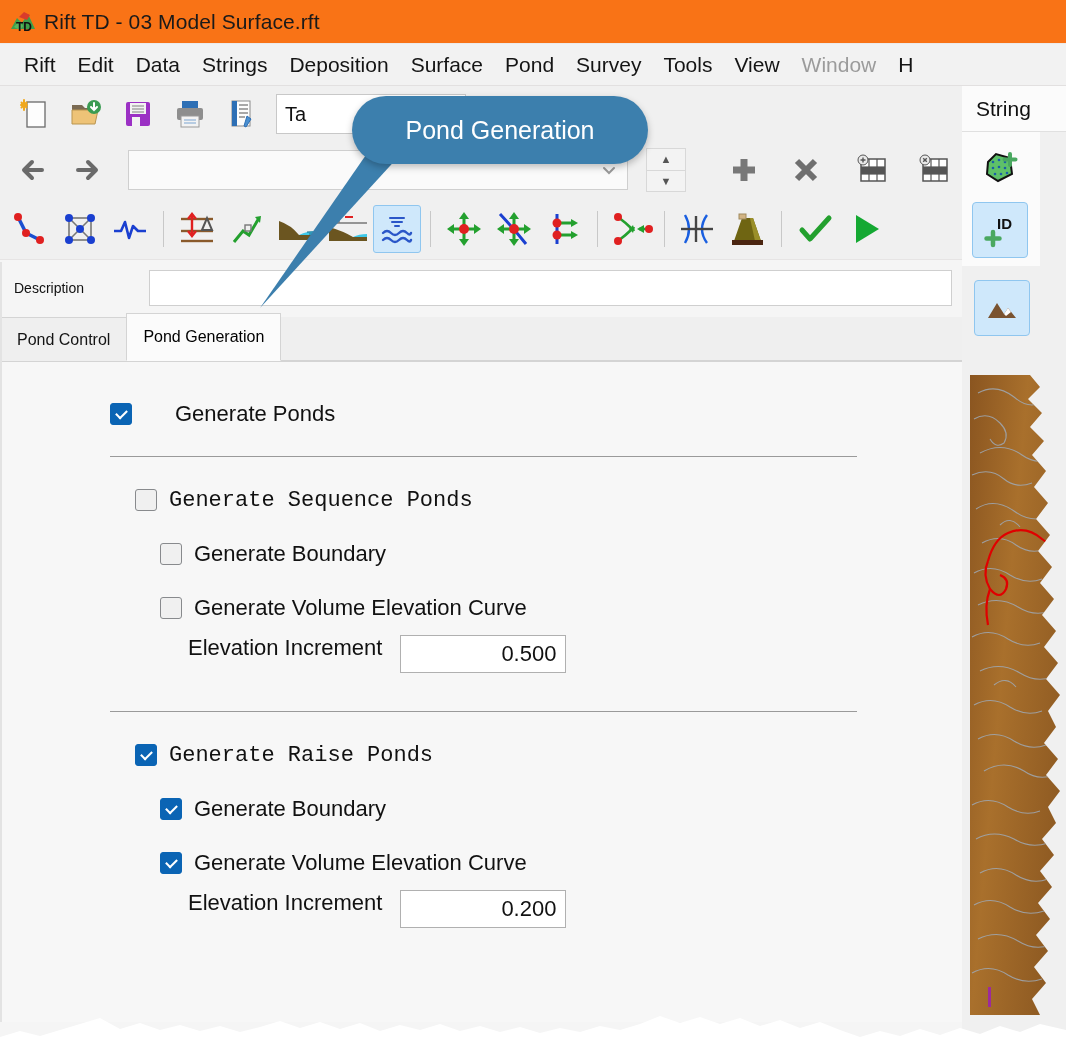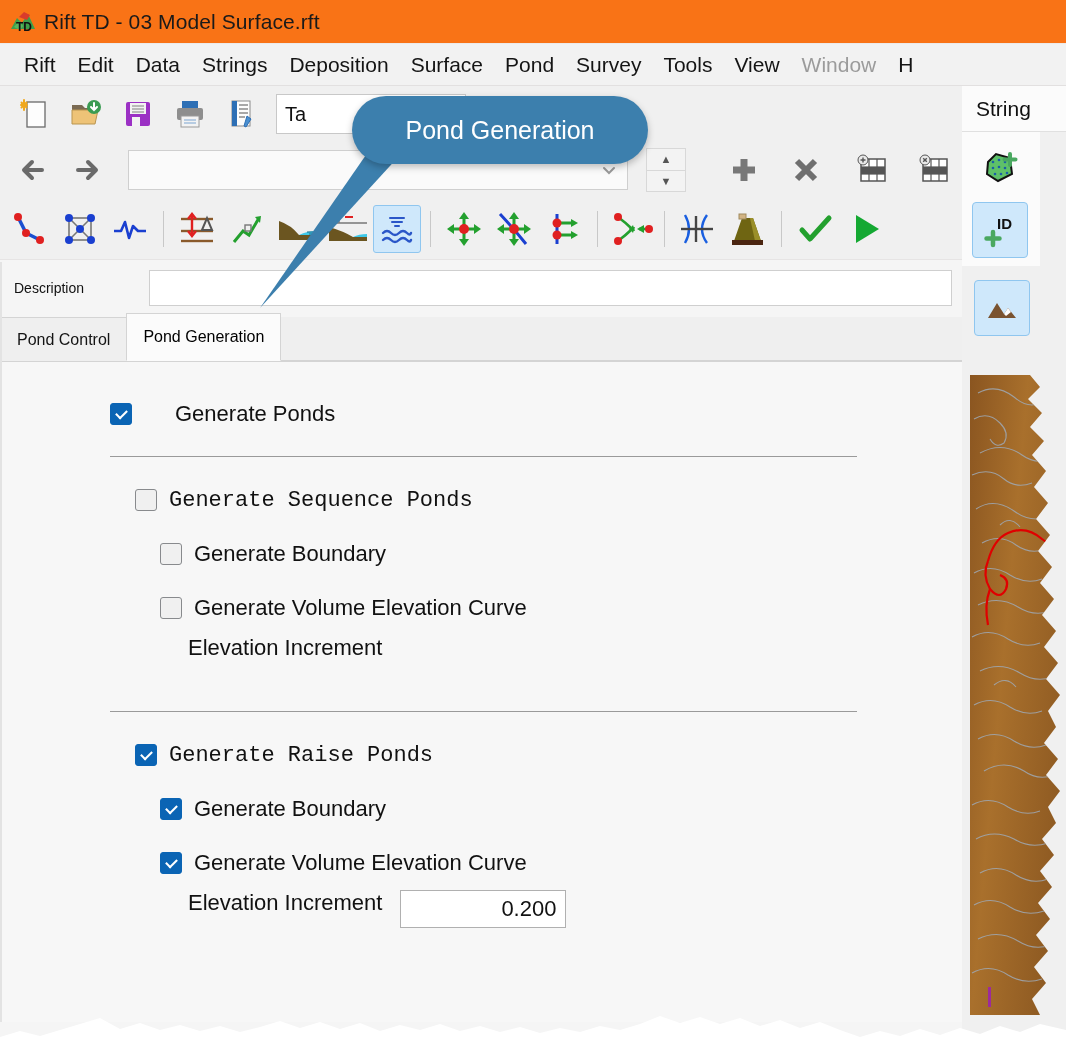--- a/index.html
+++ b/index.html
@@ -597,20 +597,21 @@
       <span class="cb-label">Generate Boundary</span>
     </div>
 
     <div class="cb-row lvl2">
       <span class="cb off"></span>
       <span class="cb-label">Generate Volume Elevation Curve</span>
     </div>
 
     <div class="field-row">
       <span class="field-label">Elevation Increment</span>
+      <input class="num-input" type="text" value="0.500" style="">
     </div>
 
     <div class="hr"></div>
 
     <div class="cb-row lvl1">
       <span class="cb on"></span>
       <span class="cb-label">Generate Raise Ponds</span>
     </div>
 
     <div class="cb-row lvl2">

